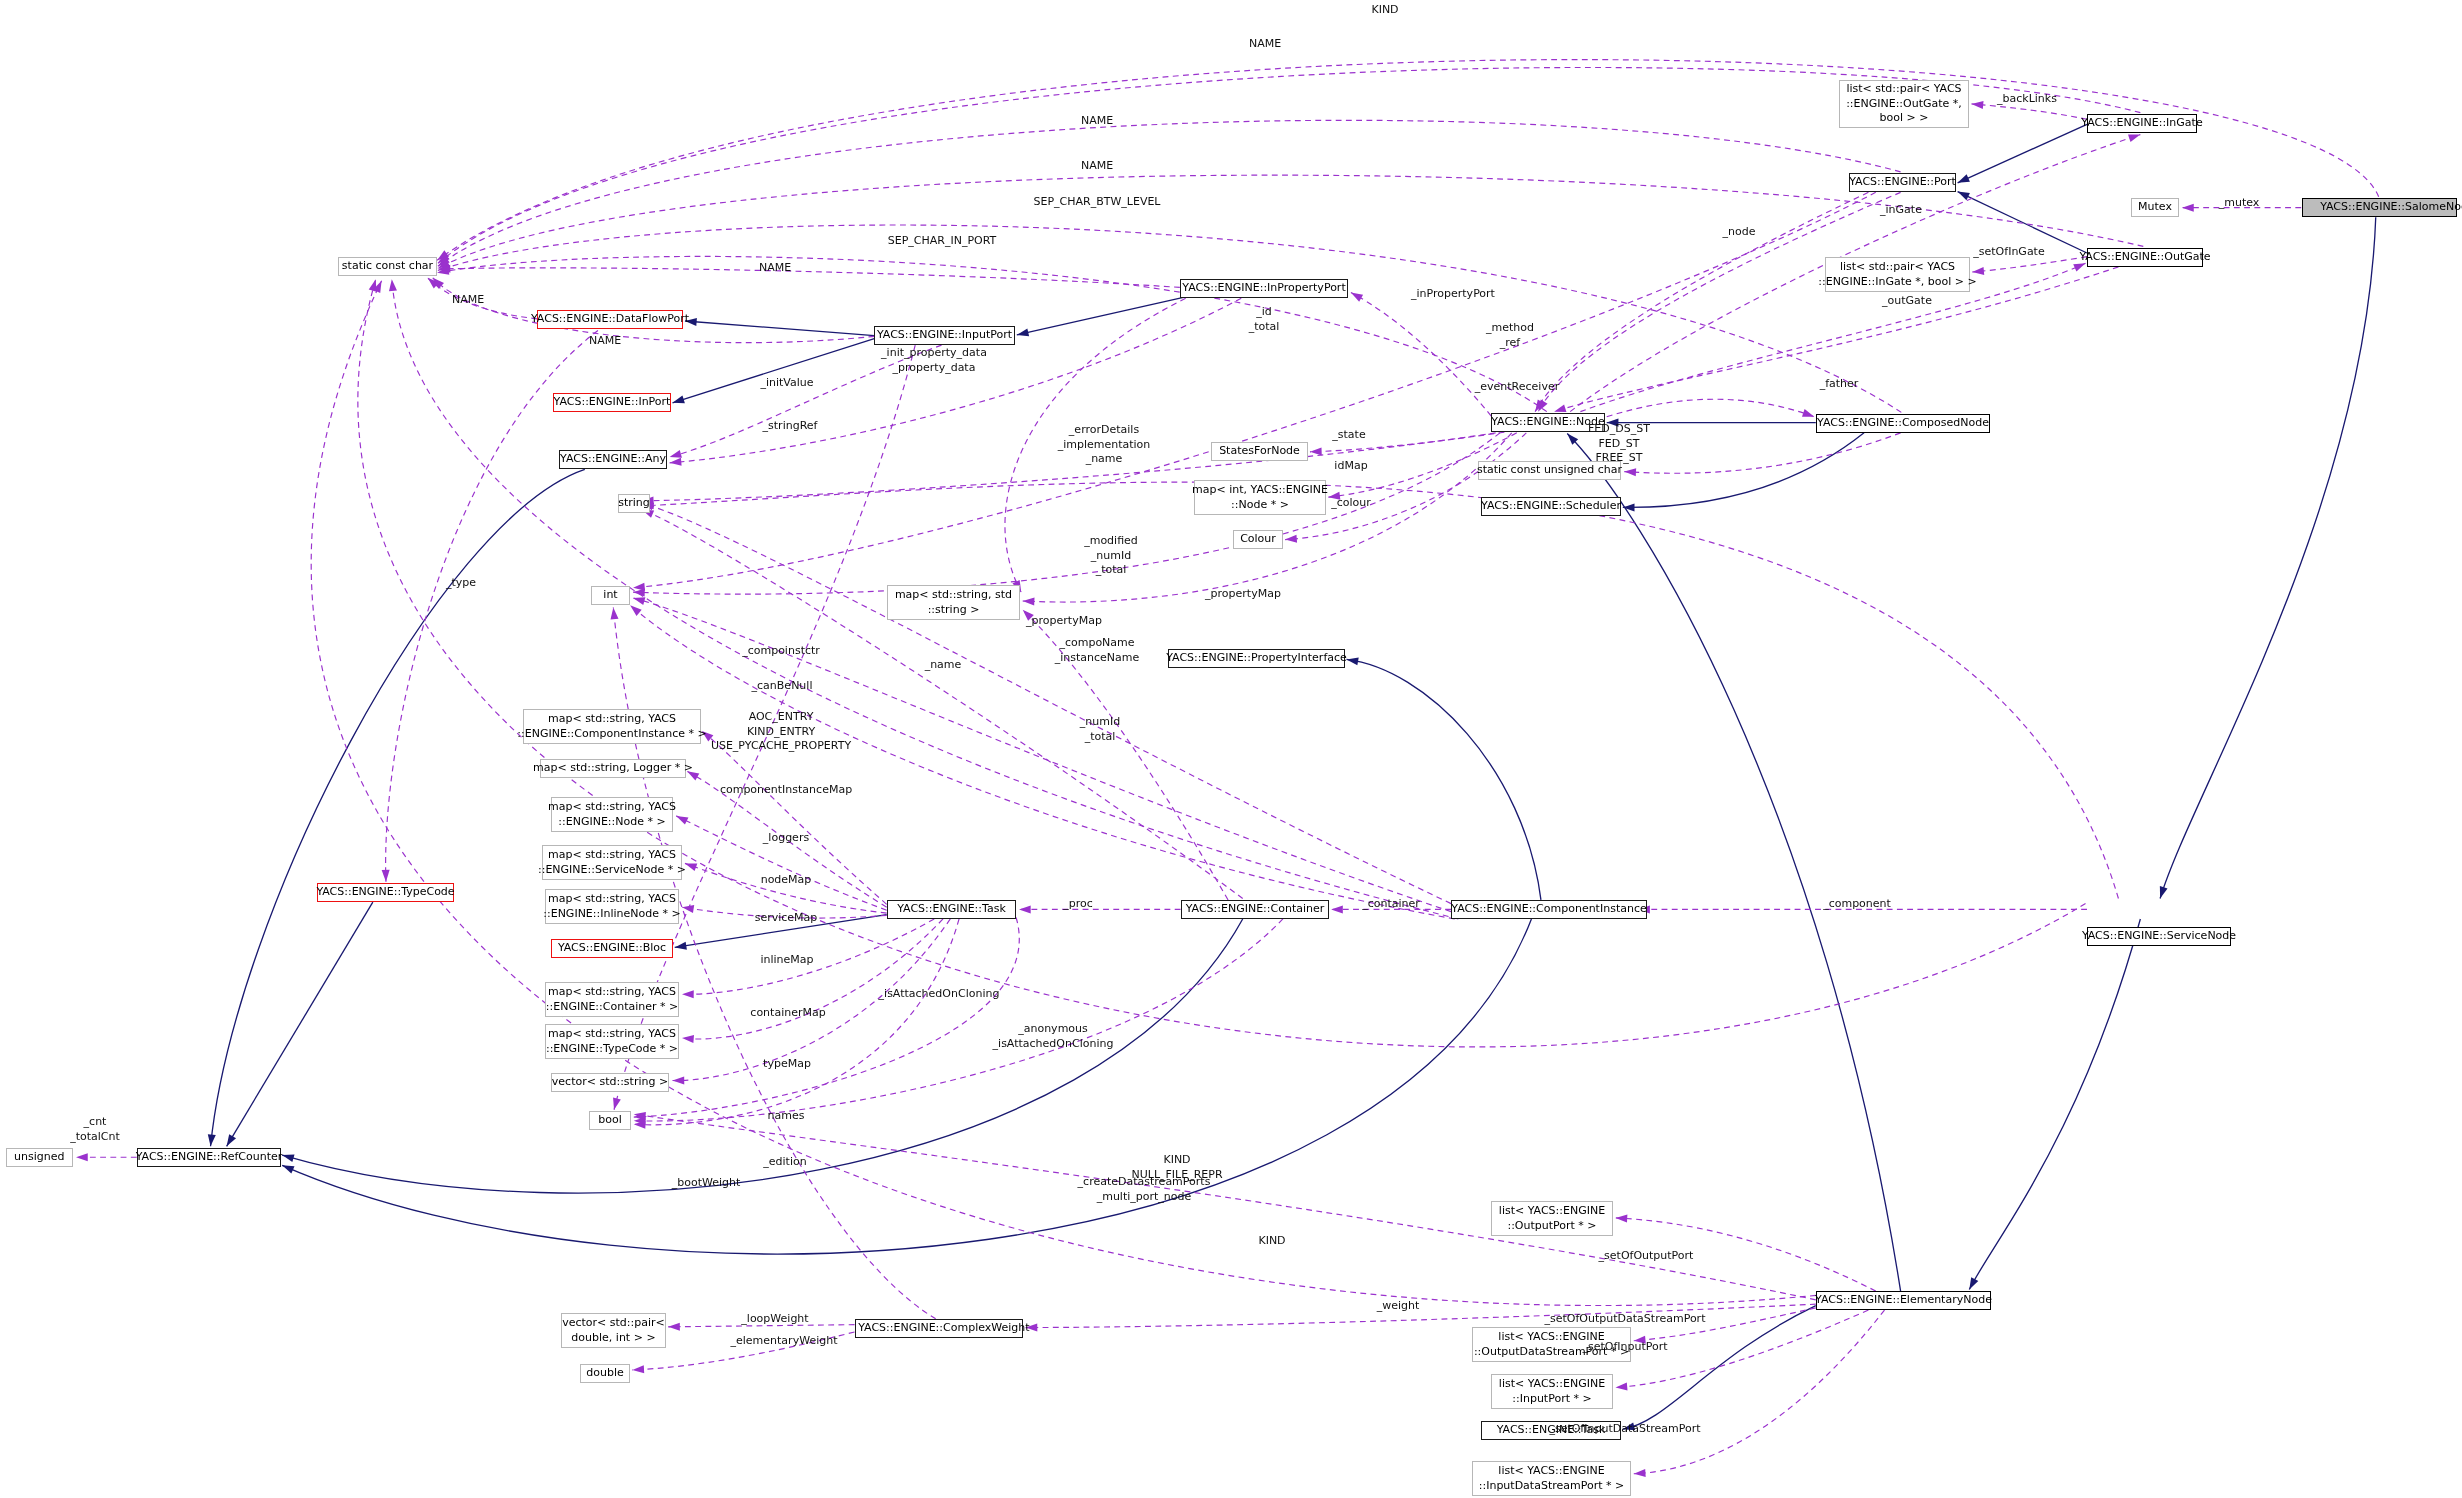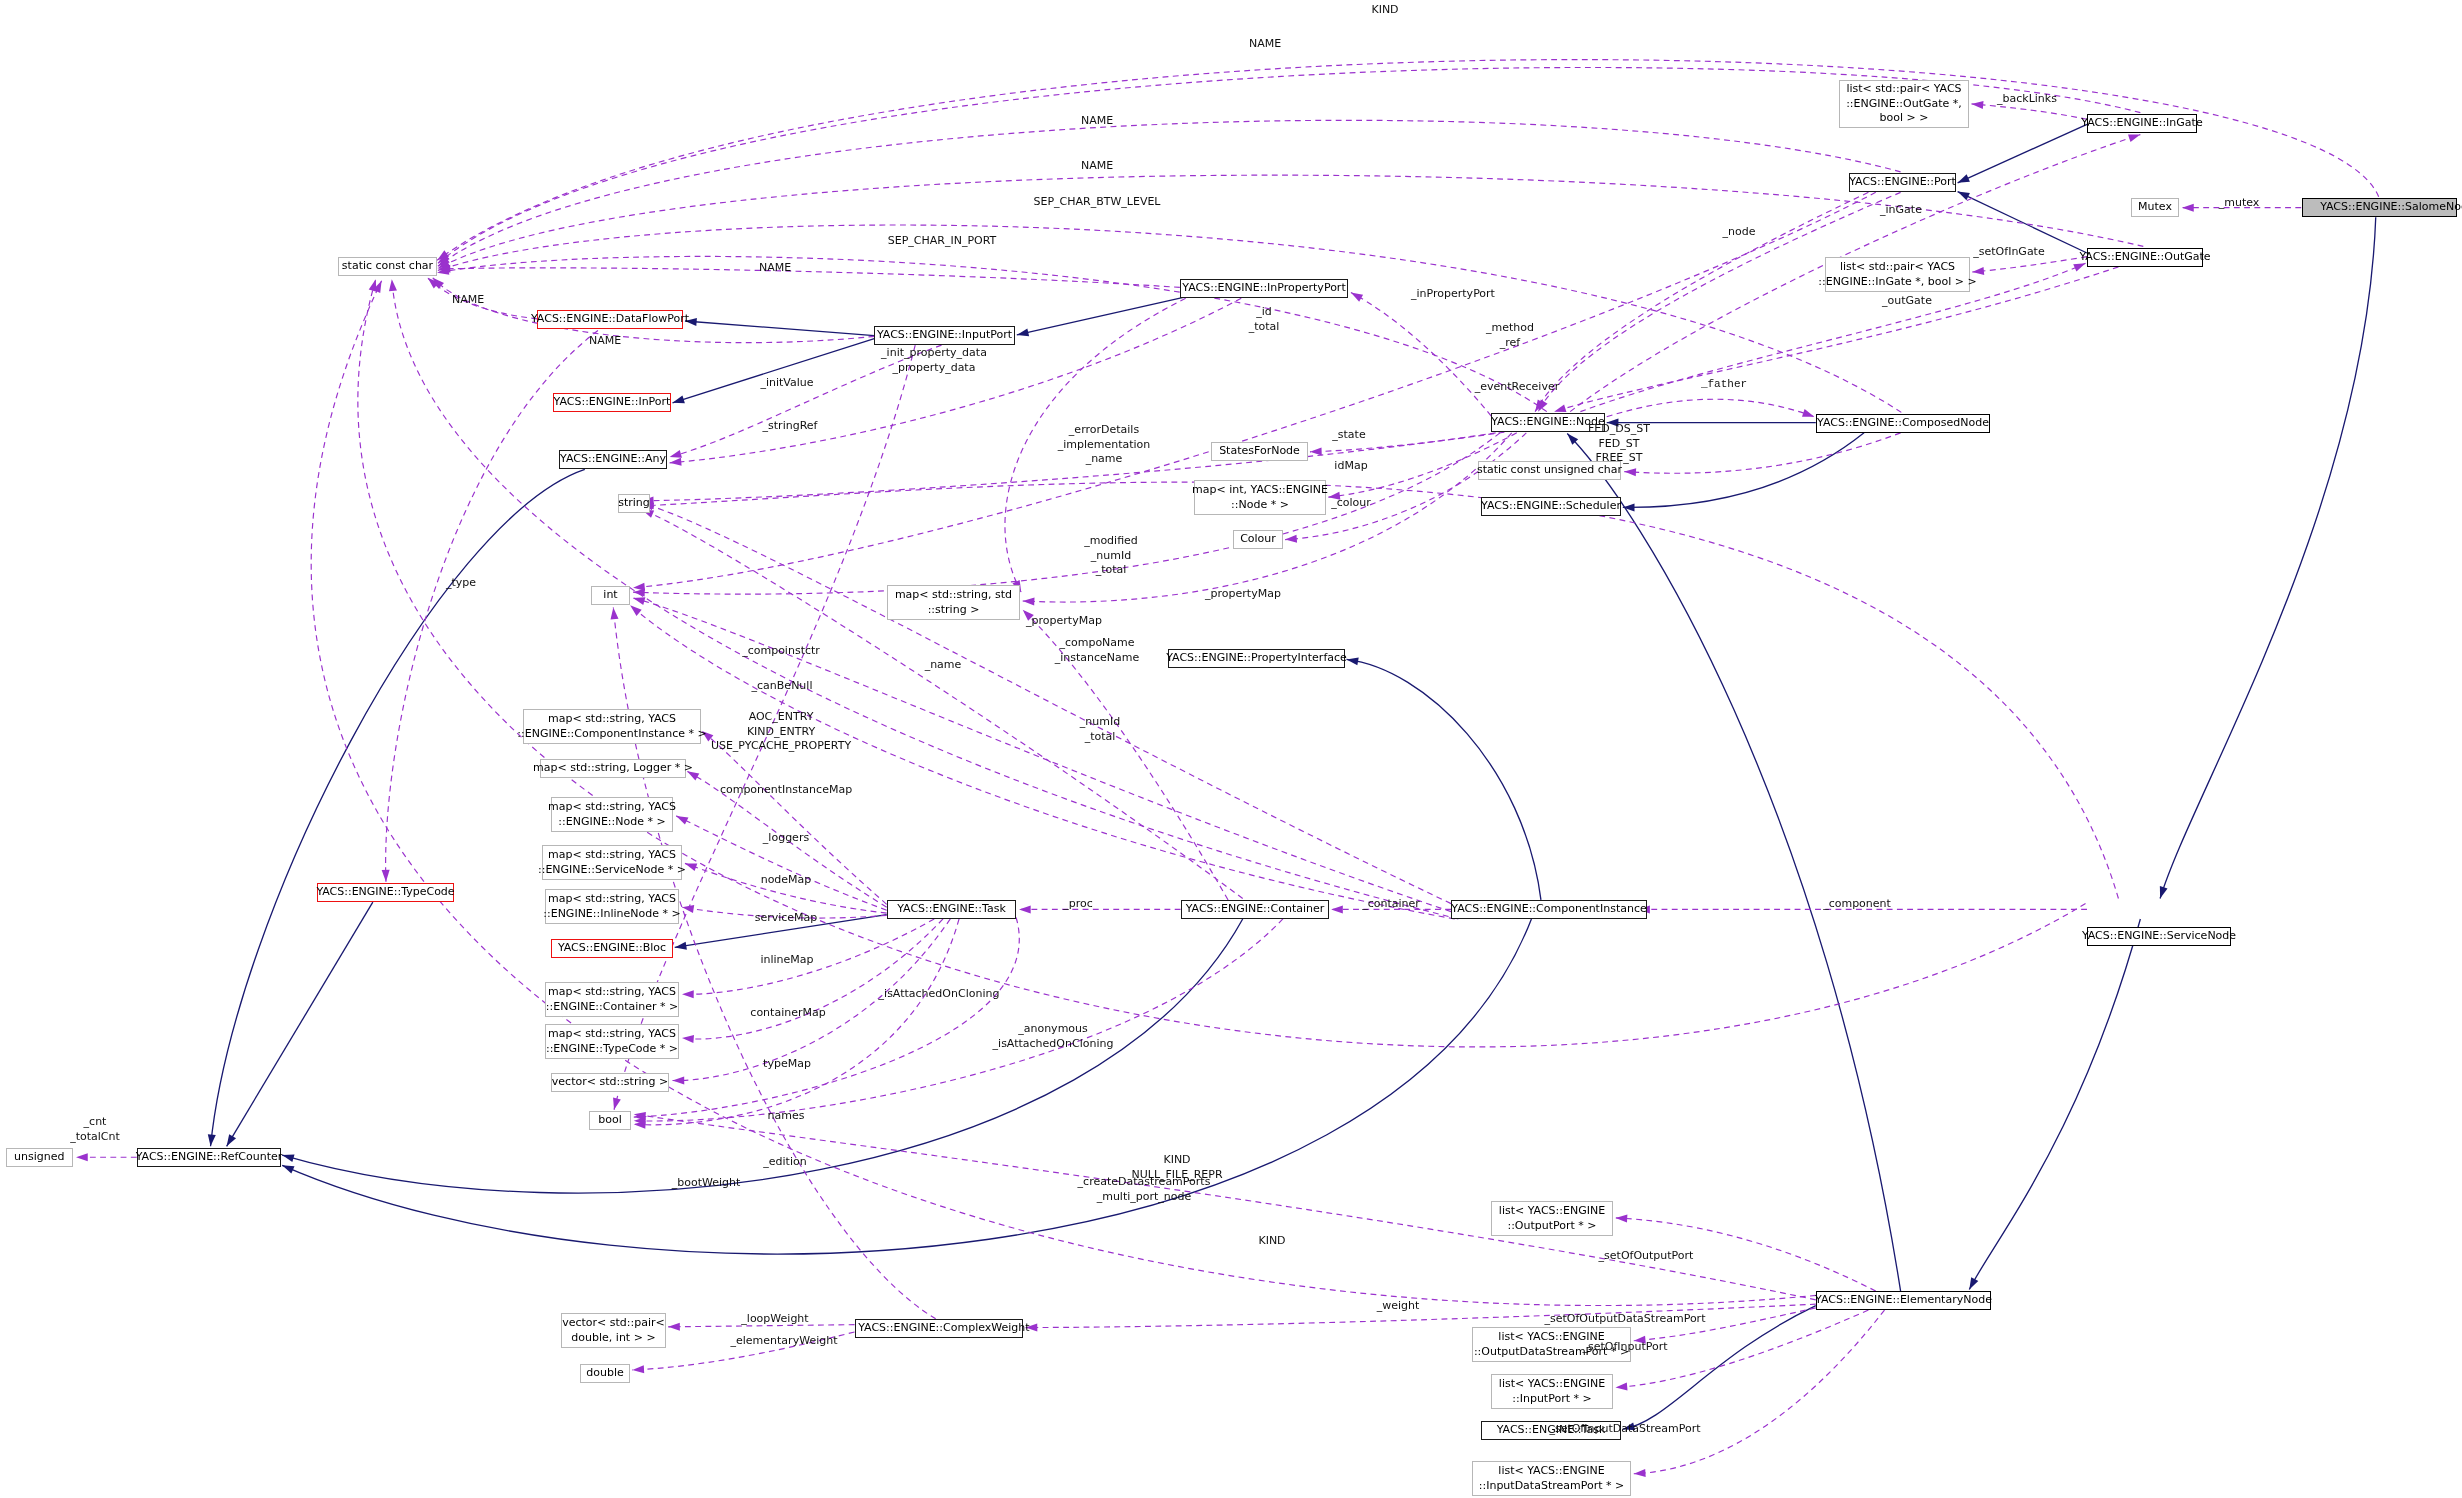--- a/index.html
+++ b/index.html
@@ -196,21 +196,21 @@
     <div class="elabel" style="left: 775px; top: 268px;">NAME</div>
     <div class="elabel" style="left: 468px; top: 300px;">NAME</div>
     <div class="elabel" style="left: 605px; top: 341px;">NAME</div>
     <div class="elabel" style="left: 2239px; top: 203px;">_mutex</div>
     <div class="elabel" style="left: 2027px; top: 99px;">_backLinks</div>
     <div class="elabel" style="left: 2009px; top: 252px;">_setOfInGate</div>
     <div class="elabel" style="left: 1739px; top: 232px;">_node</div>
     <div class="elabel" style="left: 1901px; top: 210px;">_inGate</div>
     <div class="elabel" style="left: 1907px; top: 301px;">_outGate</div>
     <div class="elabel" style="left: 1453px; top: 294px;">_inPropertyPort</div>
-    <div class="elabel" style="left: 1724px; top: 384px; font-family: Liberation Mono, monospace;">_father</div>
+    <div class="elabel" style="left: 1839px; top: 384px;">_father</div>
     <div class="elabel" style="left: 1619px; top: 444px;">FED_DS_ST
 FED_ST
 FREE_ST</div>
     <div class="elabel" style="left: 1349px; top: 435px;">_state</div>
     <div class="elabel" style="left: 1351px; top: 466px;">idMap</div>
     <div class="elabel" style="left: 1351px; top: 503px;">_colour</div>
     <div class="elabel" style="left: 1243px; top: 594px;">_propertyMap</div>
     <div class="elabel" style="left: 1064px; top: 621px;">_propertyMap</div>
     <div class="elabel" style="left: 1111px; top: 556px;">_modified
 _numId

